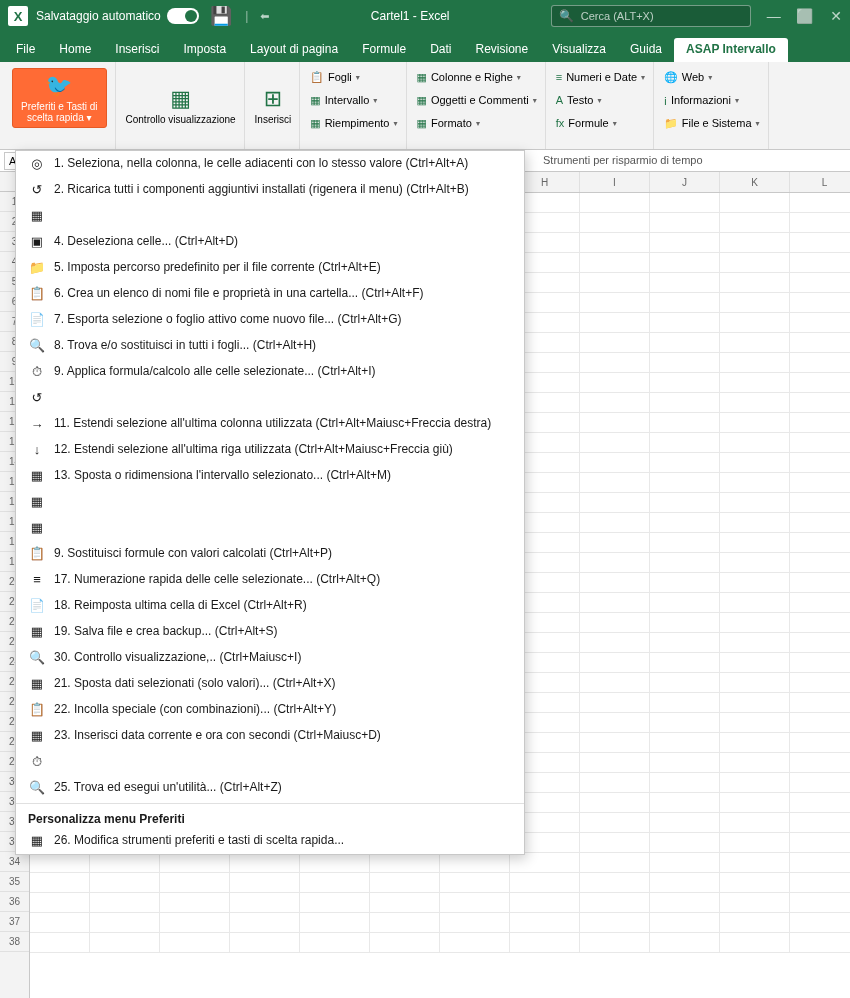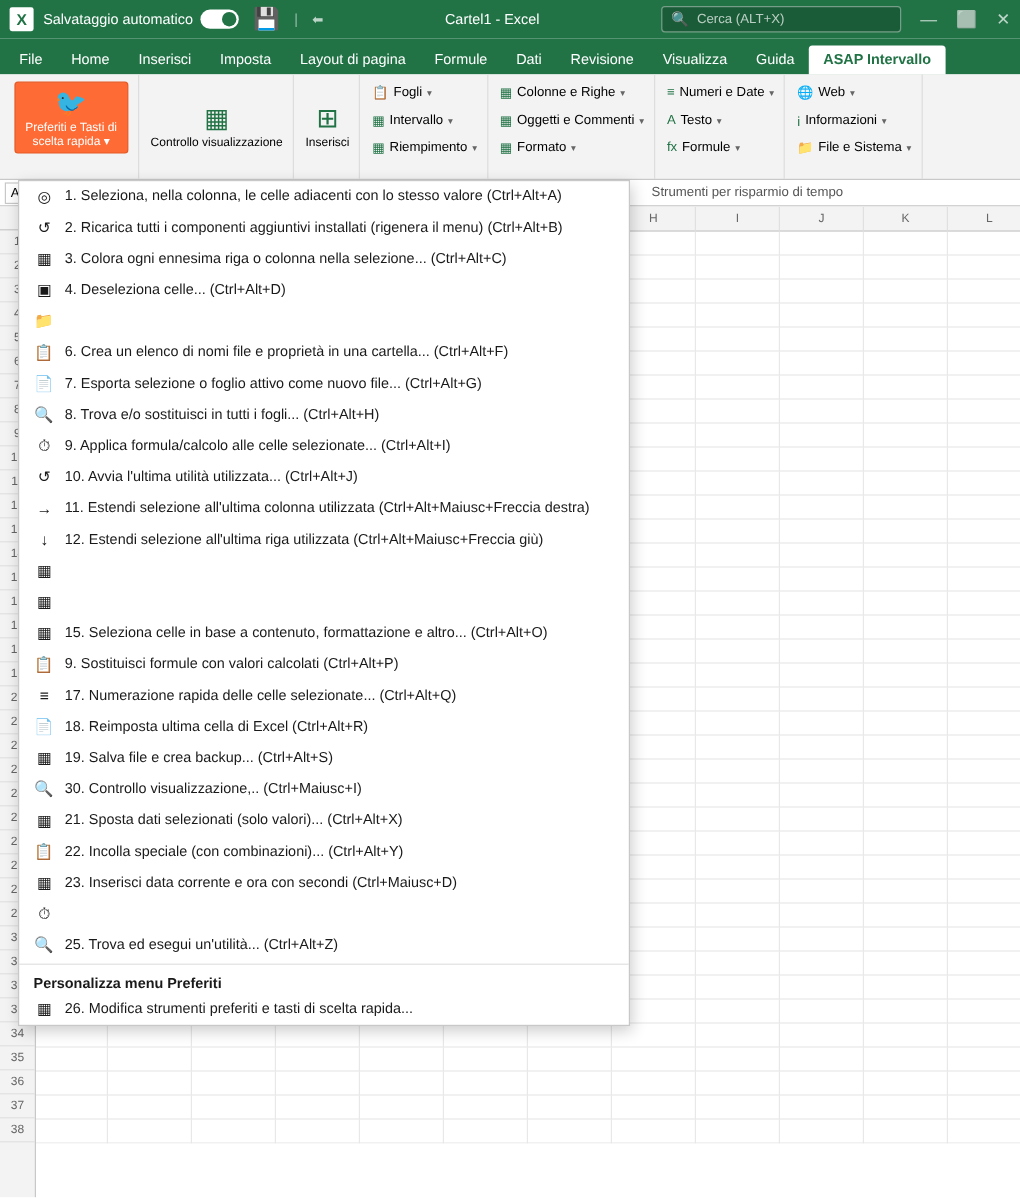--- a/index.html
+++ b/index.html
@@ -970,66 +970,65 @@
     <div class="dropdown-item">
       <span class="item-icon">◎</span>
       <span class="item-text">1. Seleziona, nella colonna, le celle adiacenti con lo stesso valore (Ctrl+Alt+A)</span>
     </div>
     <div class="dropdown-item">
       <span class="item-icon">↺</span>
       <span class="item-text">2. Ricarica tutti i componenti aggiuntivi installati (rigenera il menu) (Ctrl+Alt+B)</span>
     </div>
     <div class="dropdown-item">
       <span class="item-icon">▦</span>
-      <span class="item-text">3. Colora ogni ennesima riga o colonna nella selezione... (Ctrl+Alt+C)</span>
     </div>
     <div class="dropdown-item">
       <span class="item-icon">▣</span>
       <span class="item-text">4. Deseleziona celle... (Ctrl+Alt+D)</span>
     </div>
     <div class="dropdown-item">
       <span class="item-icon">📁</span>
+      <span class="item-text">5. Imposta percorso predefinito per il file corrente (Ctrl+Alt+E)</span>
     </div>
     <div class="dropdown-item">
       <span class="item-icon">📋</span>
       <span class="item-text">6. Crea un elenco di nomi file e proprietà in una cartella... (Ctrl+Alt+F)</span>
     </div>
     <div class="dropdown-item">
       <span class="item-icon">📄</span>
       <span class="item-text">7. Esporta selezione o foglio attivo come nuovo file... (Ctrl+Alt+G)</span>
     </div>
     <div class="dropdown-item">
       <span class="item-icon">🔍</span>
       <span class="item-text">8. Trova e/o sostituisci in tutti i fogli... (Ctrl+Alt+H)</span>
     </div>
     <div class="dropdown-item">
       <span class="item-icon">⏱</span>
       <span class="item-text">9. Applica formula/calcolo alle celle selezionate... (Ctrl+Alt+I)</span>
     </div>
     <div class="dropdown-item">
       <span class="item-icon">↺</span>
-      <span class="item-text">10. Avvia l'ultima utilità utilizzata... (Ctrl+Alt+J)</span>
     </div>
     <div class="dropdown-item">
       <span class="item-icon">→</span>
       <span class="item-text">11. Estendi selezione all'ultima colonna utilizzata (Ctrl+Alt+Maiusc+Freccia destra)</span>
     </div>
     <div class="dropdown-item">
       <span class="item-icon">↓</span>
       <span class="item-text">12. Estendi selezione all'ultima riga utilizzata (Ctrl+Alt+Maiusc+Freccia giù)</span>
     </div>
     <div class="dropdown-item">
       <span class="item-icon">▦</span>
+      <span class="item-text">13. Sposta o ridimensiona l'intervallo selezionato... (Ctrl+Alt+M)</span>
     </div>
     <div class="dropdown-item">
       <span class="item-icon">▦</span>
     </div>
     <div class="dropdown-item">
       <span class="item-icon">▦</span>
-      <span class="item-text">15. Seleziona celle in base a contenuto, formattazione e altro... (Ctrl+Alt+O)</span>
     </div>
     <div class="dropdown-item">
       <span class="item-icon">📋</span>
       <span class="item-text">9. Sostituisci formule con valori calcolati (Ctrl+Alt+P)</span>
     </div>
     <div class="dropdown-item">
       <span class="item-icon">≡</span>
       <span class="item-text">17. Numerazione rapida delle celle selezionate... (Ctrl+Alt+Q)</span>
     </div>
     <div class="dropdown-item">

